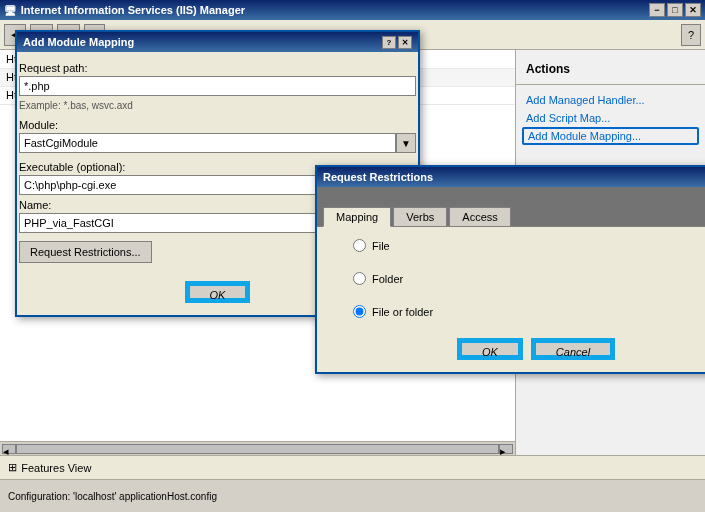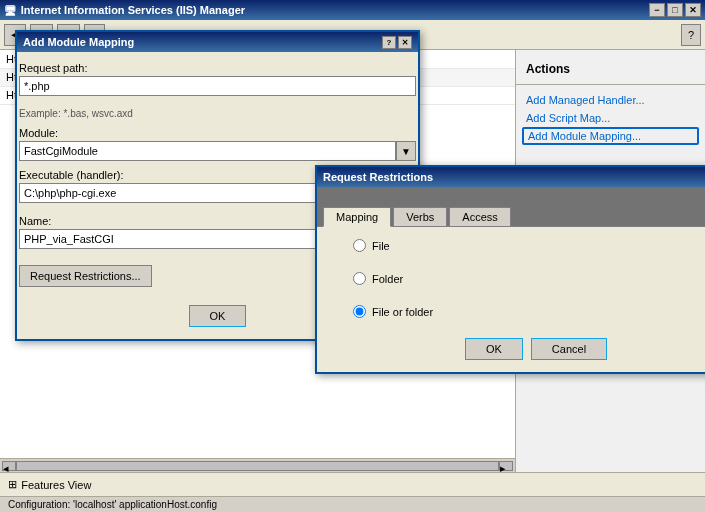--- a/index.html
+++ b/index.html
@@ -119,21 +119,21 @@
     }
     .action-link.highlighted {
       border: 2px solid #0066cc;
       border-radius: 2px;
       margin: 0 6px;
       padding: 1px 4px;
     }
 
     
     .status-bar {
-      height: 16px;
+      height: 33px;
       background: #d4d0c8;
       border-top: 1px solid #aca899;
       display: flex;
       align-items: center;
       padding: 0 8px;
       font-size: 10px;
     }
 
     
     .features-view-bar {
@@ -202,40 +202,41 @@
       margin-bottom: 2px;
       color: #000;
     }
     .form-input {
       width: 100%;
       height: 20px;
       border: 1px solid #808080;
       background: white;
       font-size: 11px;
       padding: 1px 4px;
-      margin-bottom: 12px;
+      margin-bottom: 4px;
     }
     .form-hint {
       font-size: 10px;
       color: #555;
       margin-bottom: 8px;
     }
     .dialog-footer {
       display: flex;
       justify-content: center;
       gap: 8px;
       padding: 8px 14px 12px;
     }
     .dialog-btn {
       background: #d4d0c8;
-      border: 1px solid #0ea5e9;
+      border: 5px solid #0ea5e9;
       padding: 3px 20px;
       font-size: 11px;
       cursor: pointer;
       height: 22px;
+      font-style: italic;
     }
     .restrictions-btn {
       background: #d4d0c8;
       border: 1px solid #808080;
       padding: 3px 10px;
       font-size: 11px;
       cursor: pointer;
       height: 22px;
       margin-top: 4px;
     }
@@ -416,21 +417,21 @@
       <div class="form-label">Request path:</div>
       <input class="form-input" type="text" value="*.php" style="">
       <div class="form-hint">Example: *.bas, wsvc.axd</div>
 
       <div class="form-label">Module:</div>
       <div style="display:flex; margin-bottom:8px;">
         <input class="form-input" type="text" style="margin-bottom: 0px; flex: 1 1 0%;" value="FastCgiModule">
         <button style="width:20px; height:20px; background:#d4d0c8; border:1px solid #808080; cursor:pointer; font-size:10px;">▼</button>
       </div>
 
-      <div class="form-label">Executable (handler):</div>
+      <div class="form-label">Executable (optional):</div>
       <input class="form-input" type="text" value="C:\php\php-cgi.exe" style="">
 
       <div class="form-label">Name:</div>
       <input class="form-input" type="text" value="PHP_via_FastCGI" style="">
 
       <button class="restrictions-btn">Request Restrictions...</button>
     </div>
     <div class="dialog-footer">
       <button class="dialog-btn">OK</button>
     </div>

